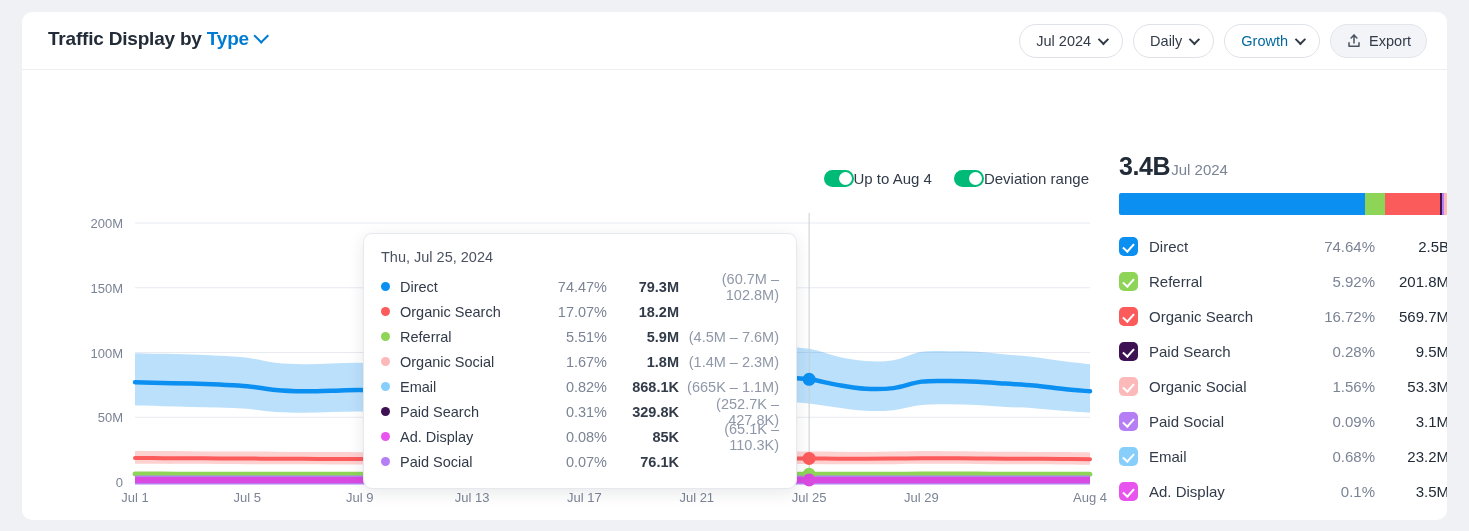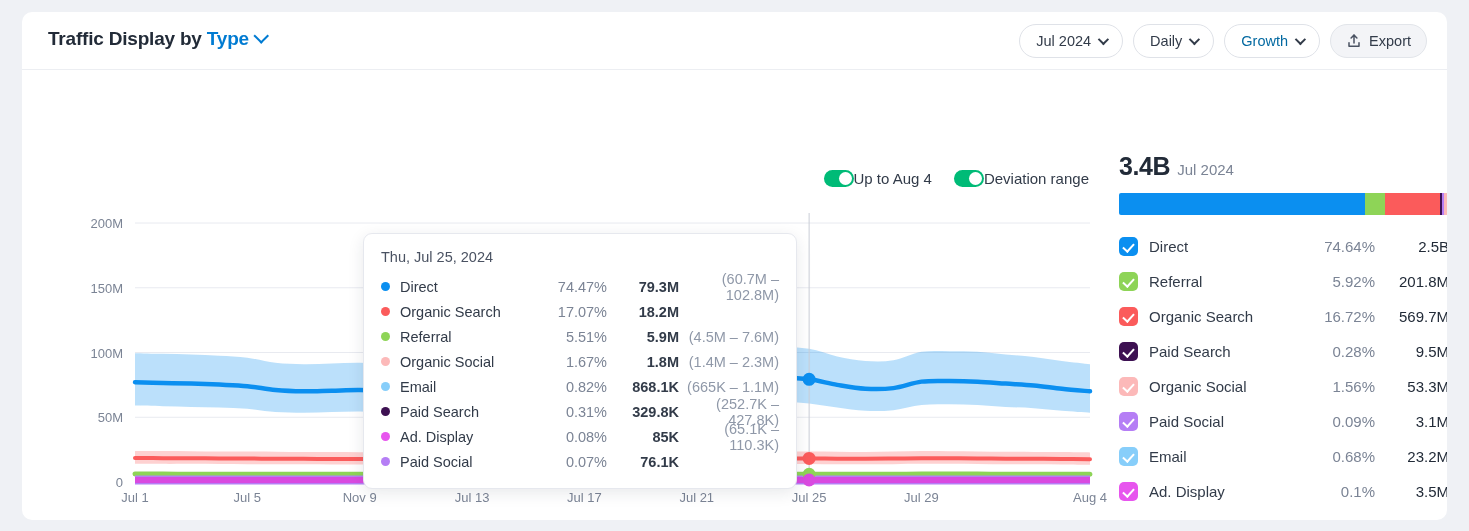--- a/index.html
+++ b/index.html
@@ -93,21 +93,21 @@
     color: #323b49;
   }
   .tt-dot { width: 9px; height: 9px; border-radius: 50%; flex: none; margin-right: 10px; }
   .tt-name { flex: none; width: 145px; }
   .tt-pct { width: 62px; text-align: right; color: #7b8495; }
   .tt-val { width: 72px; text-align: right; font-weight: bold; }
   .tt-range { flex: 1; text-align: right; color: #8f98a8; }
   
   .legend { position: absolute; left: 1097px; top: 82px; width: 330px; }
   .lg-total { font-size: 15px; color: #7b8495; margin-bottom: 12px; }
-  .lg-total b { font-size: 25px; color: #222b38; letter-spacing: -0.4px; margin-right: 7px; }
+  .lg-total b { font-size: 25px; color: #222b38; letter-spacing: -0.4px; margin-right: 1px; }
   .lg-bar { display: flex; height: 22px; border-radius: 2px; overflow: hidden; margin-bottom: 14px; }
   .lg-row { display: flex; align-items: center; height: 35px; font-size: 15px; color: #323b49; cursor: pointer; }
   .cb {
     width: 19px; height: 19px; border-radius: 5px; flex: none; margin-right: 11px;
     position: relative;
   }
   .cb::after {
     content: ""; position: absolute; left: 6px; top: 3.5px;
     width: 5px; height: 9px; border-right: 2.2px solid #fff; border-bottom: 2.2px solid #fff;
     transform: rotate(42deg);
@@ -187,21 +187,21 @@
           <path d="M113,388.0425C117.68137254901961,388.0640833333334 131.72549019607843,388.1288333333334 141.08823529411765,388.172C150.45098039215688,388.2151666666667 159.81372549019608,388.2583333333333 169.1764705882353,388.3015C178.53921568627453,388.3446666666666 187.9019607843137,388.38783333333333 197.26470588235293,388.431C206.62745098039215,388.47416666666663 215.99019607843138,388.51733333333334 225.3529411764706,388.5605C234.71568627450984,388.60366666666664 244.07843137254903,388.64683333333335 253.44117647058823,388.69C262.80392156862746,388.73316666666665 272.16666666666663,388.77633333333335 281.52941176470586,388.8195C290.8921568627451,388.86266666666666 300.2549019607843,388.90583333333336 309.61764705882354,388.949C318.98039215686276,388.99216666666666 328.343137254902,389.05691666666667 337.7058823529412,389.0785C347.06862745098044,389.1000833333334 356.43137254901956,389.05691666666667 365.7941176470588,389.0785C375.156862745098,389.1000833333334 384.51960784313724,389.1648333333333 393.88235294117646,389.20799999999997C403.2450980392157,389.2511666666666 412.6078431372549,389.3159166666666 421.97058823529414,389.3375C431.33333333333337,389.35908333333333 440.69607843137254,389.3159166666666 450.05882352941177,389.3375C459.421568627451,389.35908333333333 468.78431372549016,389.42383333333333 478.1470588235294,389.467C487.5098039215686,389.51016666666663 496.87254901960785,389.55333333333334 506.2352941176471,389.5965C515.5980392156863,389.63966666666664 524.9607843137254,389.68283333333335 534.3235294117646,389.726C543.6862745098039,389.76916666666665 553.0490196078432,389.81233333333336 562.4117647058824,389.8555C571.7745098039217,389.89866666666666 581.1372549019608,390.00658333333337 590.5,389.985C599.8627450980392,389.96341666666666 609.2254901960783,389.83391666666665 618.5882352941176,389.726C627.9509803921568,389.61808333333335 637.313725490196,389.467 646.6764705882352,389.3375C656.0392156862745,389.20799999999997 665.4019607843137,389.05691666666667 674.7647058823529,388.949C684.1274509803922,388.84108333333336 693.4901960784314,388.75475 702.8529411764706,388.69C712.2156862745098,388.62525 721.5784313725491,388.60366666666664 730.9411764705883,388.5605C740.3039215686275,388.51733333333334 749.6666666666666,388.45258333333334 759.0294117647059,388.431C768.3921568627451,388.40941666666663 777.7549019607843,388.38783333333333 787.1176470588235,388.431C796.4803921568628,388.47416666666663 805.843137254902,388.62525 815.2058823529412,388.69C824.5686274509804,388.75475 833.9313725490196,388.84108333333336 843.2941176470588,388.8195C852.656862745098,388.79791666666665 862.0196078431372,388.66841666666664 871.3823529411765,388.5605C880.7450980392157,388.45258333333334 890.1078431372549,388.2151666666667 899.4705882352941,388.172C908.8333333333334,388.1288333333334 918.1960784313725,388.2583333333333 927.5588235294117,388.3015C936.9215686274509,388.3446666666666 946.2843137254902,388.36625 955.6470588235294,388.431C965.0098039215686,388.49575 974.3725490196078,388.62525 983.7352941176471,388.69C993.0980392156863,388.75475 1002.4607843137255,388.77633333333335 1011.8235294117648,388.8195C1021.186274509804,388.86266666666666 1030.5490196078433,388.88425 1039.9117647058824,388.949C1049.2745098039215,389.01375 1063.3186274509803,389.1648333333333 1068,389.20799999999997" fill="none" stroke="#fb5b5b" stroke-width="4" stroke-linecap="round"></path>
           <line x1="787.1176470588235" y1="143" x2="787.1176470588235" y2="416" stroke="#c9cdd6" stroke-width="1"></line>
           <circle cx="787.1176470588235" cy="309.3065" r="6.5" fill="#0b8ff0"></circle>
           <circle cx="787.1176470588235" cy="388.431" r="6.5" fill="#fb5b5b"></circle>
           <circle cx="787.1176470588235" cy="404.3595" r="6.5" fill="#8ed457"></circle>
           <circle cx="787.1176470588235" cy="409.99275" r="6.5" fill="#d94ae0"></circle>
         </svg>
       <div id="xlabels">
           <div class="xlab" style="left: 113px;">Jul 1</div>
           <div class="xlab" style="left: 225.353px;">Jul 5</div>
-          <div class="xlab" style="left: 337.706px;">Nov 9</div>
+          <div class="xlab" style="left: 337.706px;">Jul 9</div>
           <div class="xlab" style="left: 450.059px;">Jul 13</div>
           <div class="xlab" style="left: 562.412px;">Jul 17</div>
           <div class="xlab" style="left: 674.765px;">Jul 21</div>
           <div class="xlab" style="left: 787.118px;">Jul 25</div>
           <div class="xlab" style="left: 899.471px;">Jul 29</div>
           <div class="xlab" style="left: 1068px;">Aug 4</div>
         </div>
     </div>
 
     <div class="tooltip">

